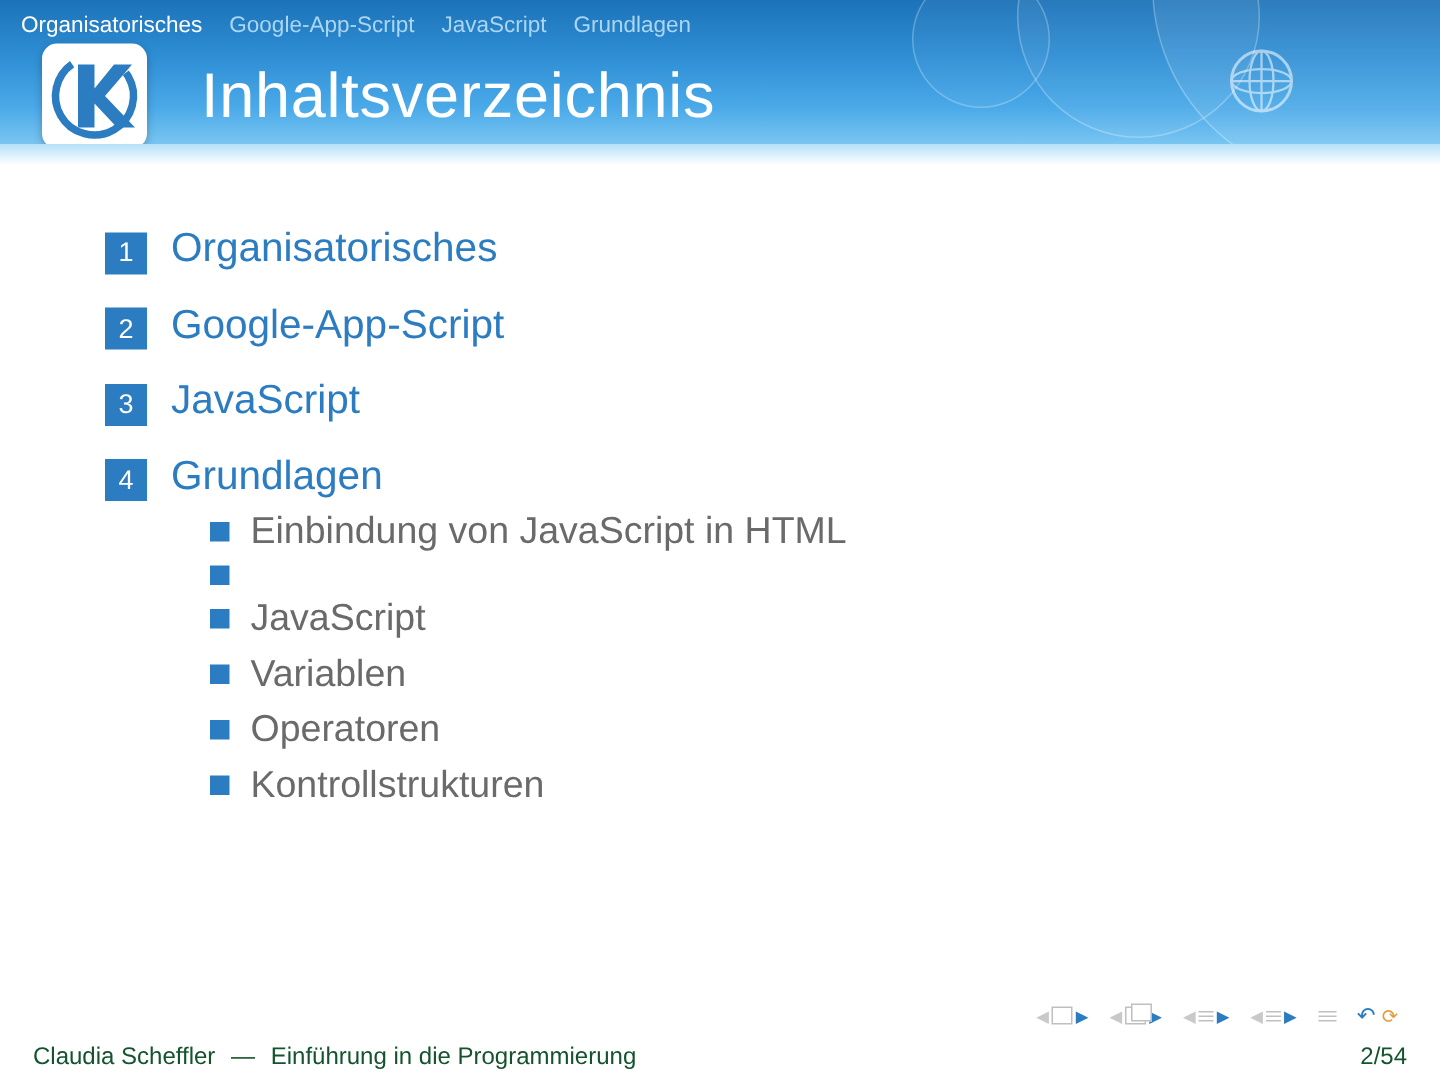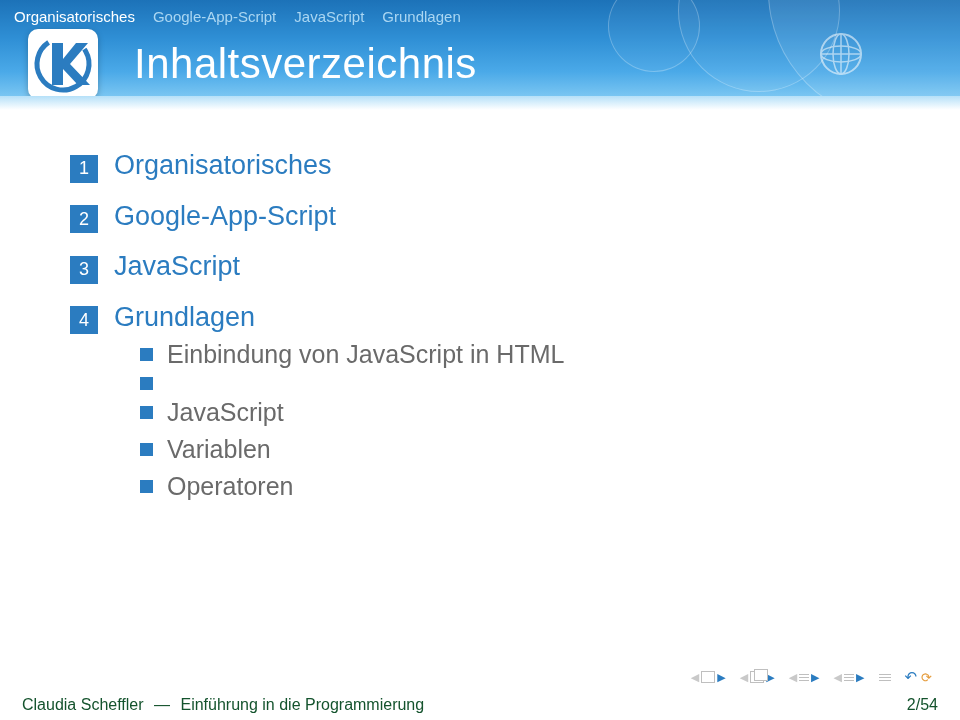--- a/index.html
+++ b/index.html
@@ -283,20 +283,24 @@
         <span>JavaScript</span>
       </div>
       <div class="sub-item">
         <span class="sq-bullet"></span>
         <span>Variablen</span>
       </div>
       <div class="sub-item">
         <span class="sq-bullet"></span>
         <span>Operatoren</span>
       </div>
+      <div class="sub-item">
+        <span class="sq-bullet"></span>
+        <span>Kontrollstrukturen</span>
+      </div>
     </div>
 
   </div>
 
   <div class="nav-controls">
     <span class="nav-btn">
       <span class="tri">◀</span>
       <span class="nav-icon"></span>
       <span class="tri blue" style="color:#2b7cc0">▶</span>
     </span>

